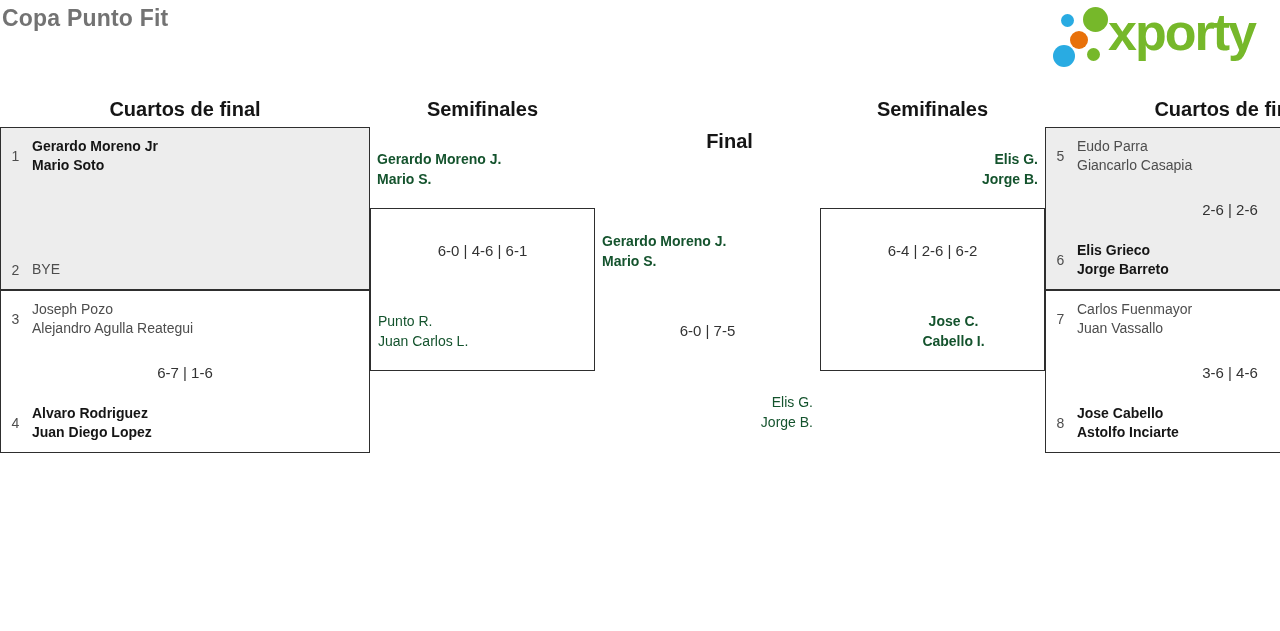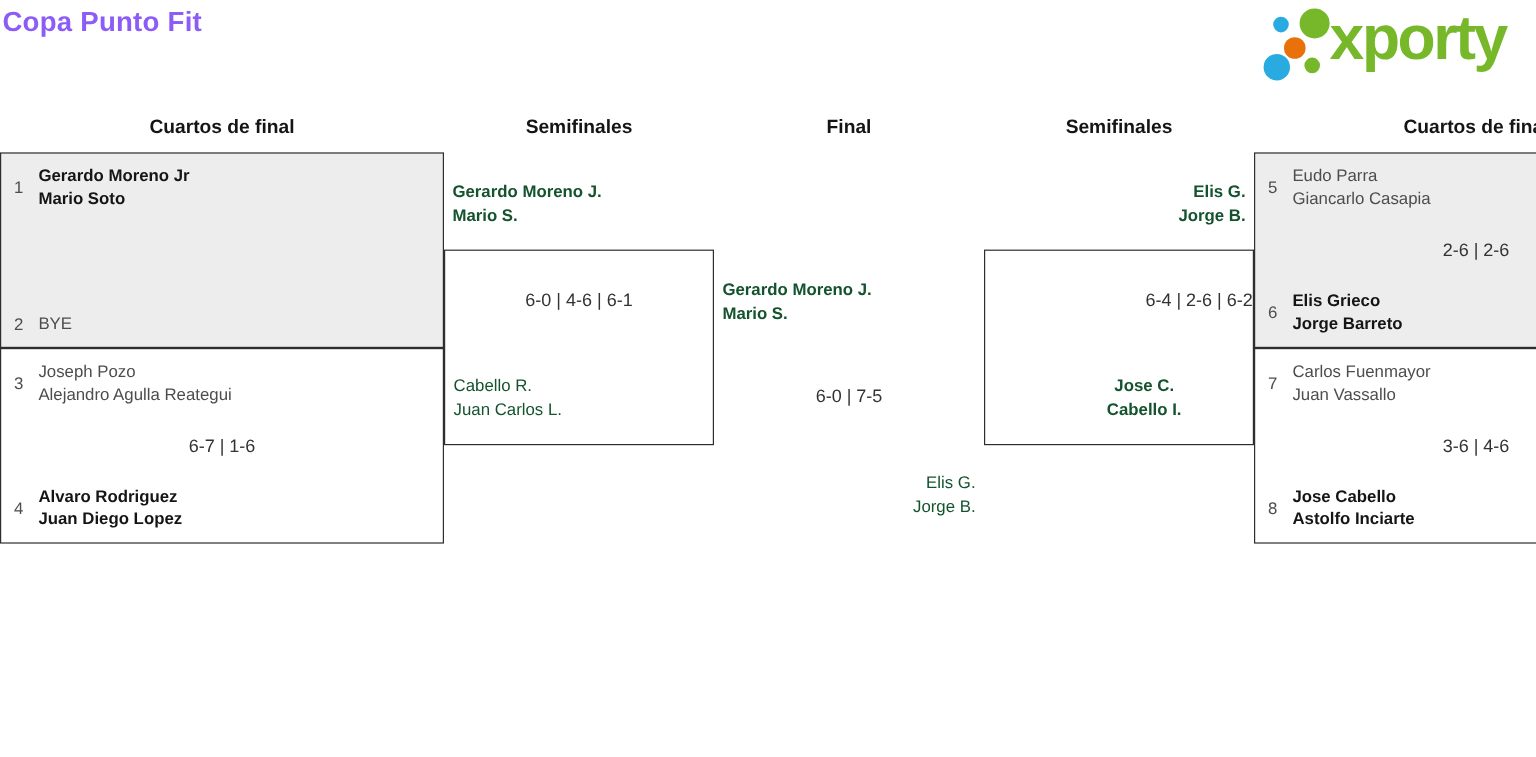--- a/index.html
+++ b/index.html
@@ -1,38 +1,38 @@
 <!DOCTYPE html>
 <html><head>
 <meta charset="utf-8">
 <style>
   * { margin:0; padding:0; box-sizing:border-box; }
   body { font-family:"Liberation Sans", sans-serif; background:#fff; }
   .stage { position:relative; width:1280px; height:631px; background:#fff; overflow:hidden; }
 
   
-  .title-line { position:absolute; left:2px; font-size:23px; font-weight:700; color:#8b5cf6; letter-spacing:0.2px; }
+  .title-line { position:absolute; left:2px; font-size:23px; font-weight:700; color:#737373; letter-spacing:0.2px; }
   .title-1 { top:5px; }
   .title-2 { top:38px; }
 
   
   .logo { position:absolute; left:1045px; top:0; width:235px; height:75px; }
   .dot { position:absolute; border-radius:50%; }
   .dot-blue-sm   { left:16px; top:14px; width:13px; height:13px; background:#29abe2; }
   .dot-green-lg  { left:38px; top:7px;  width:25px; height:25px; background:#76b82a; }
   .dot-orange    { left:25px; top:31px; width:18px; height:18px; background:#e8710a; }
   .dot-blue-lg   { left:8px;  top:45px; width:22px; height:22px; background:#29abe2; }
   .dot-green-sm  { left:42px; top:48px; width:13px; height:13px; background:#76b82a; }
   .logo-text { position:absolute; left:63px; top:2px; font-size:52px; font-weight:700; color:#76b82a; letter-spacing:-2px; }
 
   
-  .round-header { position:absolute; top:98px; font-size:16px; font-weight:700; color:#151515; text-align:center; white-space:nowrap; }
+  .round-header { position:absolute; top:98px; font-size:20px; font-weight:700; color:#151515; text-align:center; white-space:nowrap; }
   .rh-1 { left:0px;    width:370px; }
   .rh-2 { left:370px;  width:225px; }
-  .rh-3 { left:595px;  width:225px; }
+  .rh-3 { left:617px;  width:225px;margin-top:32px; }
   .rh-4 { left:820px;  width:225px; }
   .rh-5 { left:1045px; width:370px; }
 
   
   .match-box { position:absolute; border:1px solid #2e2e2e; background:#fff; }
   .shaded { background:#ededed; }
   .qf-l1 { left:0px;    top:127px; width:370px; height:163px; }
   .qf-l2 { left:0px;    top:290px; width:370px; height:163px; }
   .sf-l  { left:370px;  top:208px; width:225px; height:163px; }
   .sf-r  { left:820px;  top:208px; width:225px; height:163px; }
@@ -49,21 +49,21 @@
   .winner { font-weight:700; color:#151515; }
   .box-score { position:absolute; left:0; right:0; top:50%; transform:translateY(-50%); text-align:center; font-size:15px; color:#333; white-space:nowrap; }
 
   
   .float-names { position:absolute; font-size:14px; line-height:20px; color:#14532d; white-space:nowrap; }
   .float-score { position:absolute; text-align:center; font-size:15px; color:#333; white-space:nowrap; }
   .sf-l-team1 { left:377px; top:149px; }
   .sf-l-score { left:371px; top:242px; width:223px;text-align:center; }
   .sf-l-team2 { left:378px; top:311px; }
   .sf-r-team1 { left:820px; top:149px; width:218px; text-align:right; }
-  .sf-r-score { left:821px; top:242px; width:223px;text-align:right; }
+  .sf-r-score { left:821px; top:242px; width:223px; }
   .sf-r-team2 { left:848px; top:311px; width:211px; text-align:center;font-weight:bold; }
   .f-team1    { left:602px; top:231px; }
   .f-score    { left:595px; top:322px; width:225px; }
   .f-team2    { left:595px; top:392px; width:218px; text-align:right; }
 </style>
 </head>
 <body>
 
 <div class="stage">
 
@@ -120,21 +120,21 @@
     </div>
   </div>
 
   <div class="match-box sf-l"></div>
   <div class="float-names winner sf-l-team1">
     <div>Gerardo Moreno J.</div>
     <div>Mario S.</div>
   </div>
   <div class="float-score sf-l-score">6-0 | 4-6 | 6-1</div>
   <div class="float-names sf-l-team2">
-    <div>Cabello R.</div>
+    <div>Punto R.</div>
     <div>Juan Carlos L.</div>
   </div>
 
   <div class="float-names winner f-team1">
     <div>Gerardo Moreno J.</div>
     <div>Mario S.</div>
   </div>
   <div class="float-score f-score">6-0 | 7-5</div>
   <div class="float-names f-team2">
     <div>Elis G.</div>

